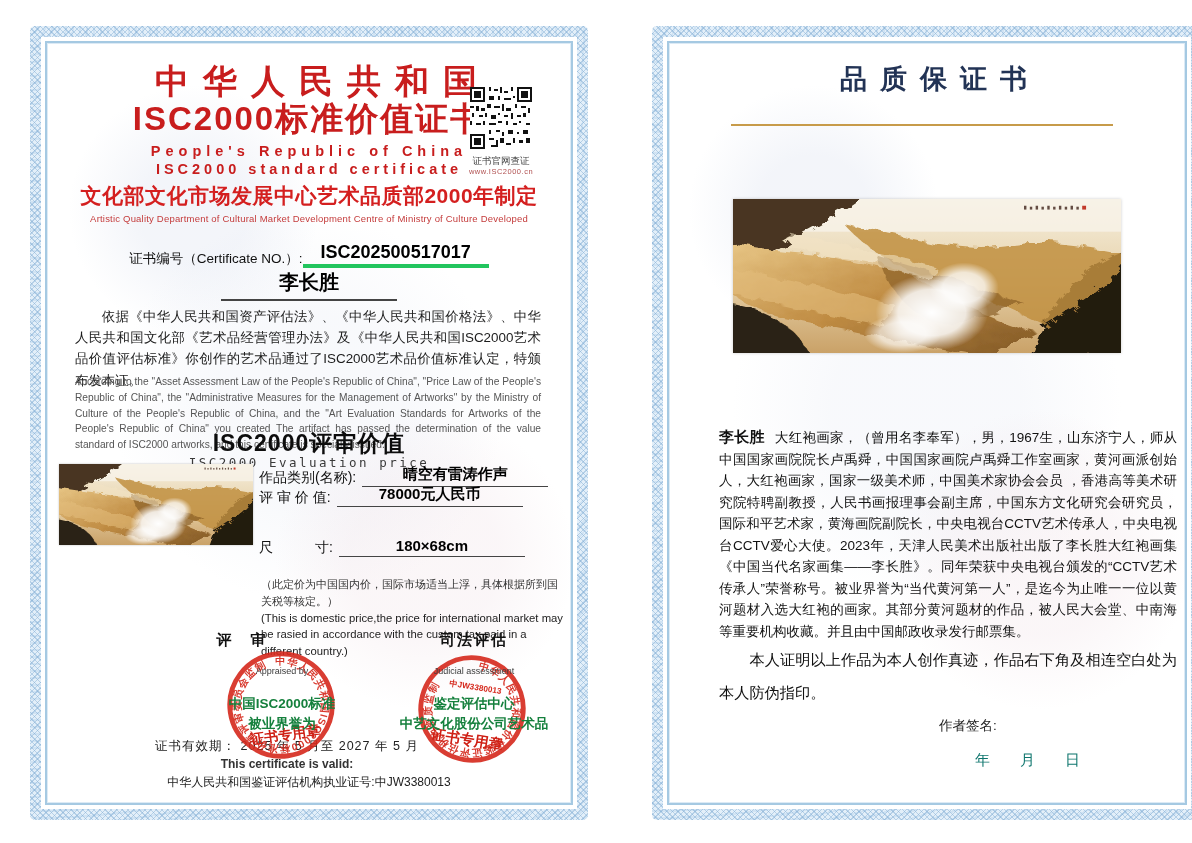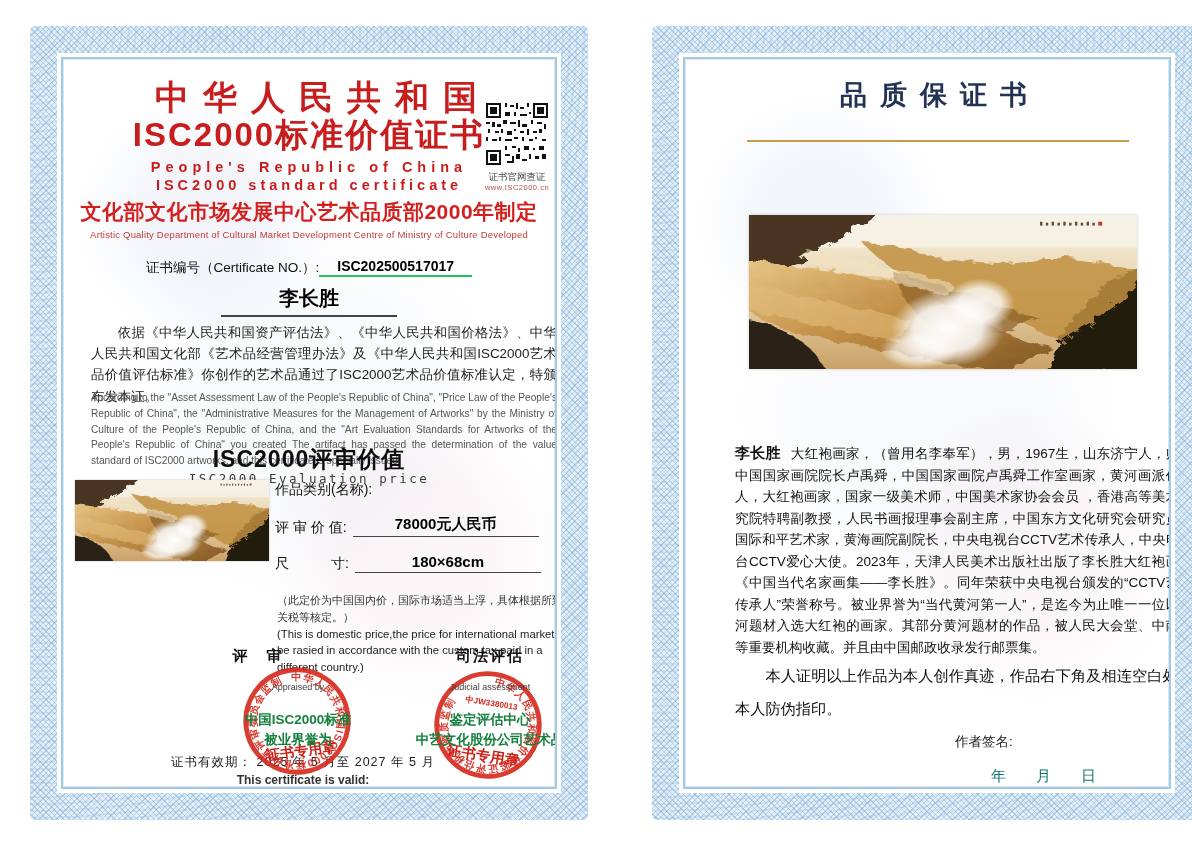--- a/index.html
+++ b/index.html
@@ -2,21 +2,21 @@
 <html><head>
 <meta charset="utf-8">
 <style>
   html,body{margin:0;padding:0;}
   body{
     width:1192px;height:843px;position:relative;background:#ffffff;
     font-family:"Liberation Sans","DejaVu Sans",sans-serif;
     -webkit-font-smoothing:antialiased;
   }
   .cert{
-    position:absolute;top:26px;height:794px;box-sizing:border-box;padding:31px;border-radius:5px;
+    position:absolute;top:26px;height:794px;box-sizing:border-box;padding:15px;border-radius:5px;
     background-color:#e3eff9;
     background-image:
       repeating-linear-gradient(45deg, rgba(125,170,210,.45) 0 1px, rgba(255,255,255,0) 1px 4px),
       repeating-linear-gradient(-45deg, rgba(125,170,210,.45) 0 1px, rgba(255,255,255,0) 1px 4px),
       repeating-radial-gradient(circle at 0 0, rgba(150,190,225,.25) 0 2px, rgba(255,255,255,0) 2px 7px);
   }
   .cert-left{left:30px;width:558px;}
   .cert-right{left:652px;width:550px;}
   .cert-inner{
     position:relative;width:100%;height:100%;box-sizing:border-box;background:#fff;
@@ -38,30 +38,30 @@
   .t-zh2{top:58px;font-size:33px;font-weight:bold;letter-spacing:2px;line-height:1.1;}
   .t-en1{top:100px;font-size:14.5px;font-weight:bold;letter-spacing:5px;}
   .t-en2{top:118px;font-size:14.5px;font-weight:bold;letter-spacing:4px;}
   .qr-block{left:420px;top:44px;width:68px;text-align:center;line-height:1.2;}
   .qr-caption{font-size:9.5px;color:#444;margin-top:2px;}
   .qr-url{font-size:7.5px;color:#b05050;letter-spacing:.5px;}
   .dept-zh{top:139px;font-size:21px;font-weight:bold;color:#d41f1f;letter-spacing:.5px;}
   .dept-en{top:170px;font-size:9.5px;color:#c43b3b;letter-spacing:.2px;}
   .certno{top:199px;width:100%;display:flex;justify-content:center;align-items:flex-end;}
   .certno-label{font-size:13.5px;color:#111;}
-  .certno-value{font-size:14px;font-weight:bold;color:#000;border-bottom:2px solid #22c55e;padding:0 18px 1px;}
+  .certno-value{font-size:18px;font-weight:bold;color:#000;border-bottom:4px solid #22c55e;padding:0 18px 1px;}
   .artist{top:226px;}
   .artist span{display:inline-block;font-size:20px;font-weight:bold;color:#000;border-bottom:2px solid #444;padding:0 58px 3px;}
   .body-zh{top:263px;left:28px;width:466px;font-size:13.4px;line-height:1.58;color:#1c1c1c;text-align:justify;text-indent:2em;}
   .body-en{top:331px;left:28px;width:466px;font-size:10.2px;line-height:1.55;color:#555;text-align:justify;}
   .eval-title{top:385px;font-size:23px;font-weight:bold;color:#0d0d0d;letter-spacing:1px;}
   .eval-sub{top:412px;font-family:"DejaVu Sans Mono","Liberation Mono",monospace;font-size:12.5px;letter-spacing:2.5px;color:#3a3a3a;}
   .thumb{left:12px;top:421px;width:194px;height:81px;box-shadow:0 0 2px rgba(0,0,0,.25);}
   .frow{left:212px;display:flex;align-items:flex-end;gap:6px;}
-  .frow-1{top:422px;}.frow-2{top:456px;}.frow-3{top:494px;}
+  .frow-1{top:422px;}.frow-2{top:442px;}.frow-3{top:494px;}
   .flabel{font-size:14px;color:#111;white-space:nowrap;}
   .fvalue{font-size:15px;font-weight:bold;color:#000;border-bottom:1.5px solid #444;min-width:178px;text-align:center;padding:0 4px 2px;white-space:nowrap;}
   .note-zh{left:214px;top:533px;width:298px;font-size:11px;line-height:1.5;color:#333;}
   .note-en{left:214px;top:567px;width:306px;font-size:11.3px;line-height:1.45;color:#222;}
   .col-label{top:588px;width:150px;text-align:center;font-size:15px;font-weight:bold;color:#111;letter-spacing:2px;}
   .col-label-l{left:120px;}
   .col-label-r{left:352px;}
   .seal{position:absolute;z-index:2;}
   .seal-l{left:176px;top:604px;transform:rotate(-8deg);}
   .seal-r{left:367px;top:608px;transform:rotate(9deg);}
@@ -241,20 +241,21 @@
 
     <div class="abs ctr eval-title">ISC2000评审价值</div>
     <div class="abs ctr eval-sub">ISC2000 Evaluation price</div>
 
     <svg class="abs thumb" viewBox="0 0 400 160" preserveAspectRatio="none">
       <use href="#painting" width="400" height="160"></use>
     </svg>
 
     <div class="abs frow frow-1">
       <span class="flabel">作品类别(名称):</span>
+      <span class="fvalue">晴空有雷涛作声</span>
     </div>
     <div class="abs frow frow-2">
       <span class="flabel">评 审 价 值:</span>
       <span class="fvalue">78000元人民币</span>
     </div>
     <div class="abs frow frow-3">
       <span class="flabel">尺　　　寸:</span>
       <span class="fvalue">180×68cm</span>
     </div>
 

